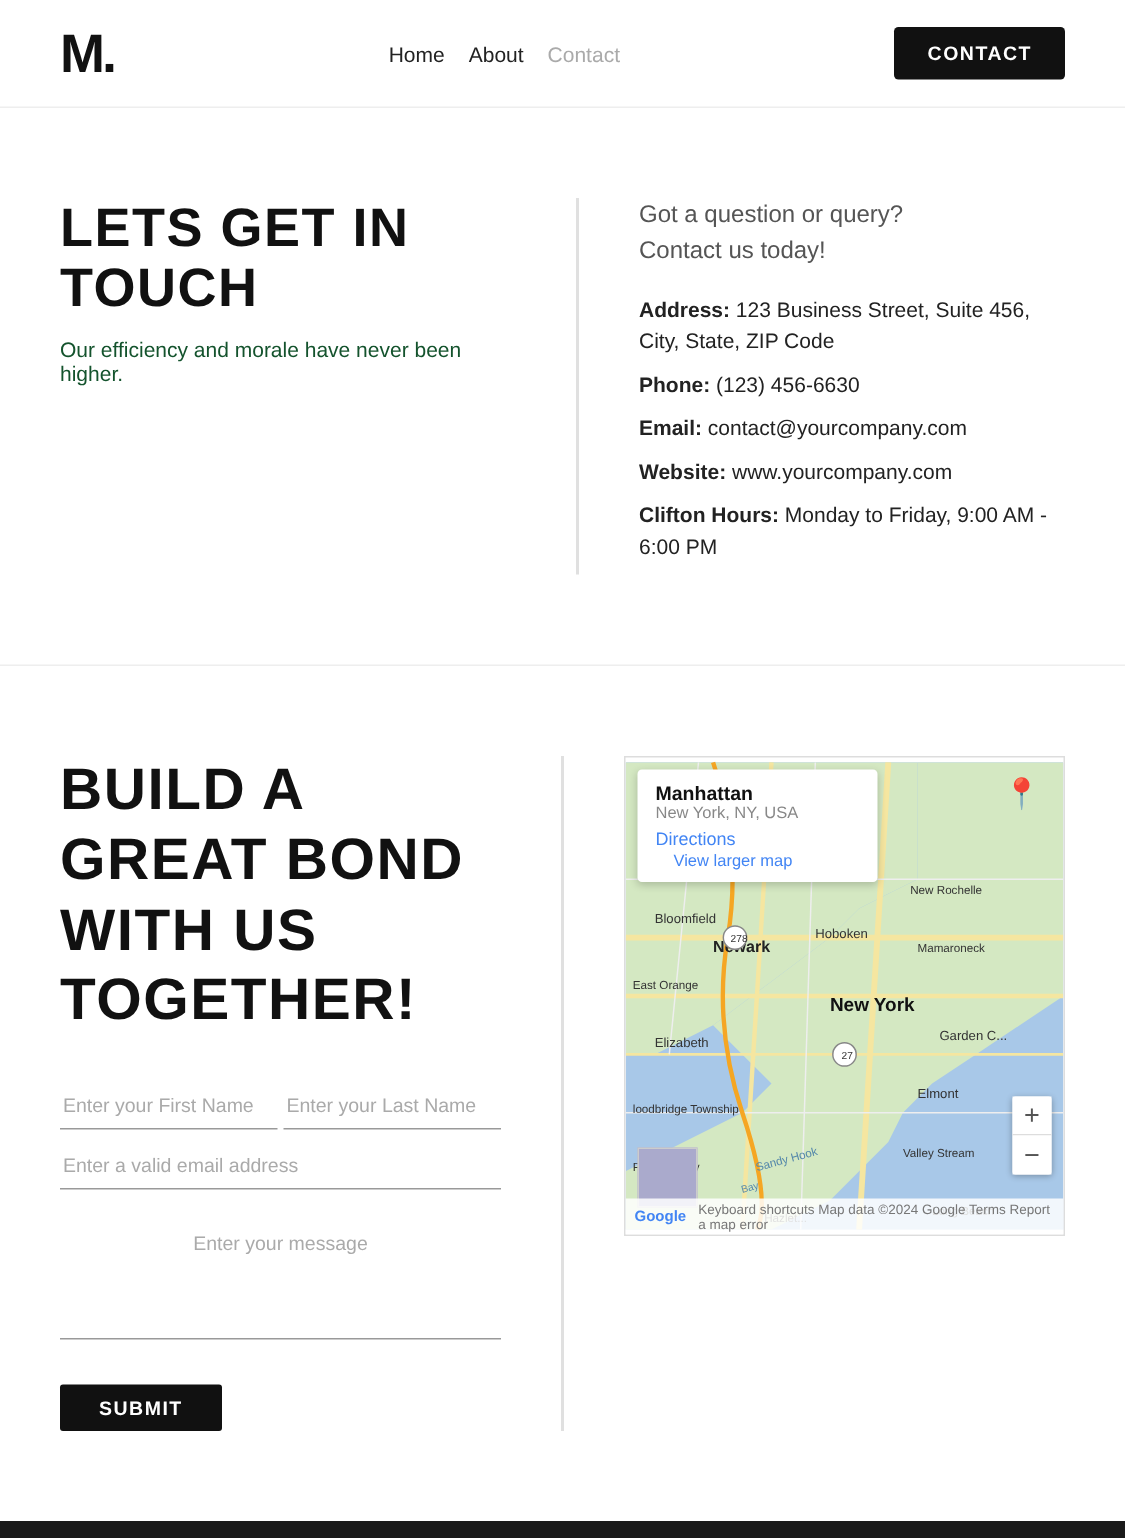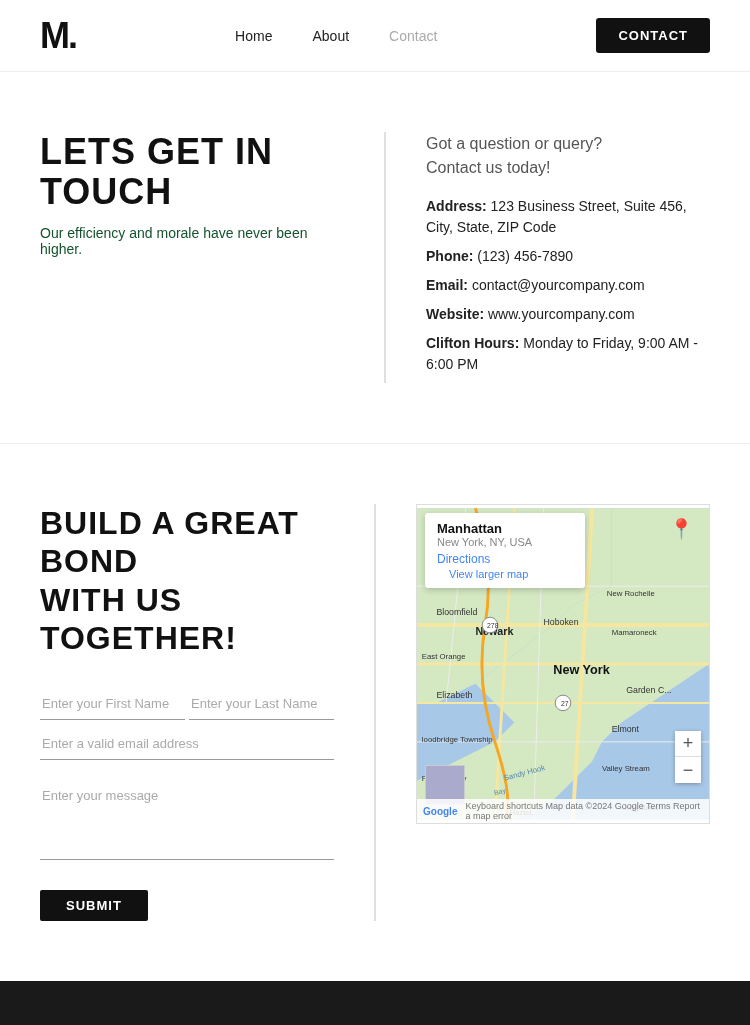--- a/index.html
+++ b/index.html
@@ -14,21 +14,21 @@
       border-bottom: 1px solid #eee;
       height: 72px;
     }
     .nav-logo {
       font-size: 32px;
       font-weight: 900;
       letter-spacing: -2px;
       line-height: 1;
     }
     .nav-logo span { display: inline-block; }
-    .nav-links { display: flex; gap: 40px; align-items: center; }
+    .nav-links { display: flex; gap: 16px; align-items: center; }
     .nav-links a { text-decoration: none; color: #222; font-size: 14px; }
     .nav-links a.active { color: #aaa; }
     .nav-contact-btn {
       background: #111;
       color: #fff;
       border: none;
       padding: 10px 22px;
       font-size: 13px;
       font-weight: 700;
       letter-spacing: 1px;
@@ -86,21 +86,21 @@
     .bond-left {
       flex: 1;
       padding-right: 40px;
       border-right: 2px solid #e0e0e0;
     }
     .bond-right {
       flex: 1;
       padding-left: 40px;
     }
     .bond-title {
-      font-size: 32px;
+      font-size: 39px;
       font-weight: 900;
       letter-spacing: 1px;
       margin-bottom: 30px;
       line-height: 1.2;
     }
     .form-row {
       display: flex;
       gap: 4px;
       margin-bottom: 8px;
     }
@@ -135,20 +135,21 @@
       padding: 8px 2px;
       font-size: 13px;
       color: #888;
       outline: none;
       background: transparent;
       resize: none;
       height: 80px;
       margin-bottom: 20px;
       display: block;
       font-family: Arial, sans-serif;
+      text-align: center;
     }
     .form-textarea::placeholder { color: #aaa; font-size: 13px; }
     .submit-btn {
       background: #111;
       color: #ffffff;
       border: none;
       padding: 8px 26px;
       font-size: 13px;
       font-weight: 700;
       letter-spacing: 1px;
@@ -274,21 +275,21 @@
       <span>Got a question or query?</span><br>
       <span>Contact us today!</span>
     </p>
     <div class="contact-details">
       <p>
         <strong>Address:</strong>
         <span>123 Business Street, Suite 456, City, State, ZIP Code</span>
       </p>
       <p>
         <strong>Phone:</strong>
-        <span>(123) 456-7890</span>
+        <span>(123) 456-6630</span>
       </p>
       <p>
         <strong>Email:</strong>
         <span>contact@yourcompany.com</span>
       </p>
       <p>
         <strong>Website:</strong>
         <span>www.yourcompany.com</span>
       </p>
       <p>

